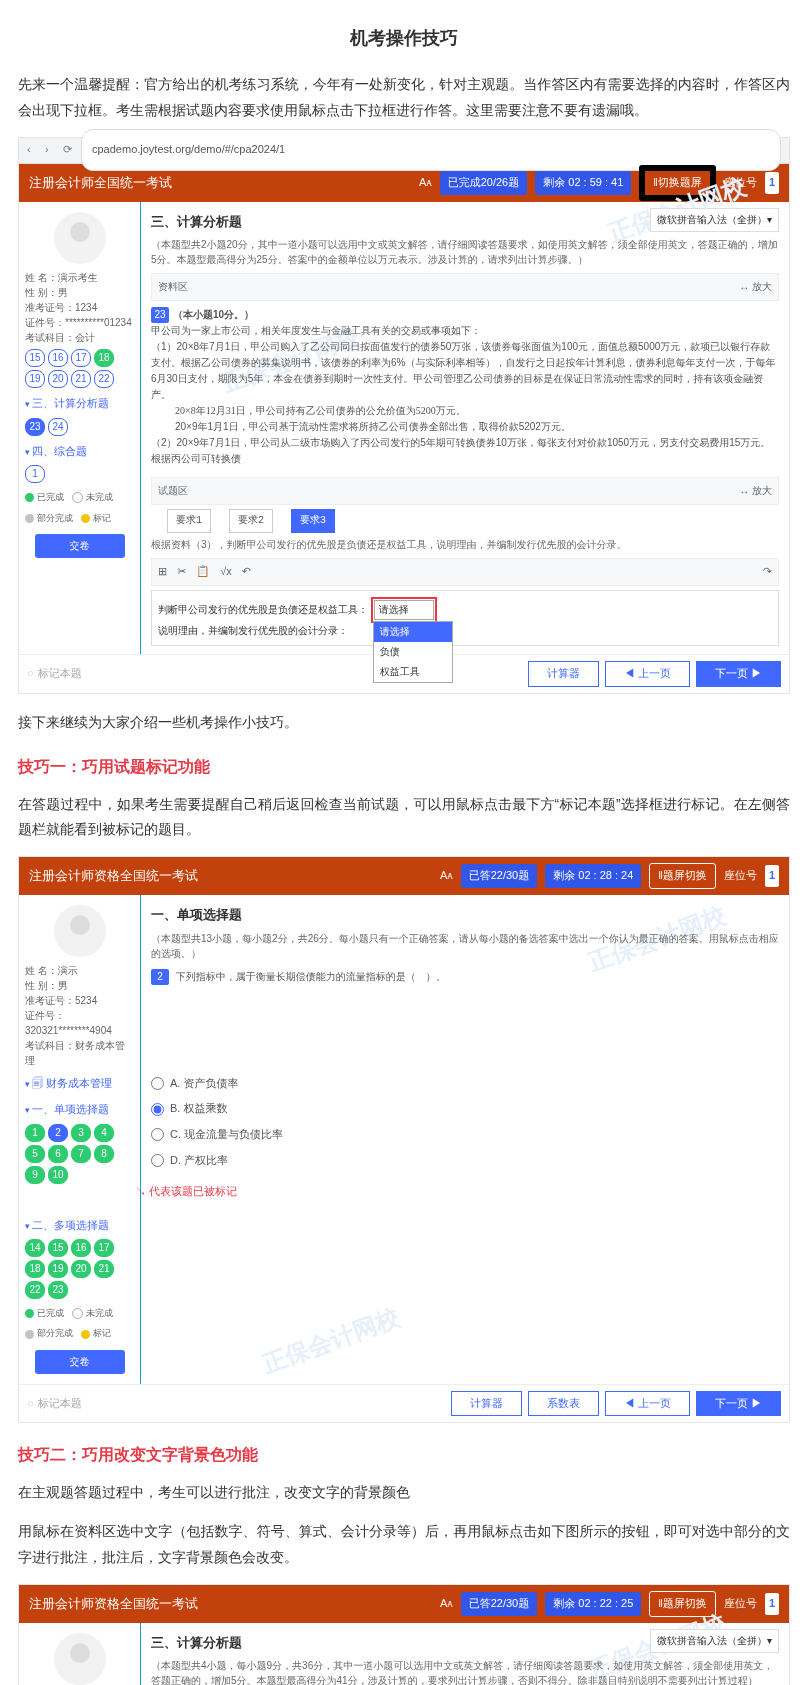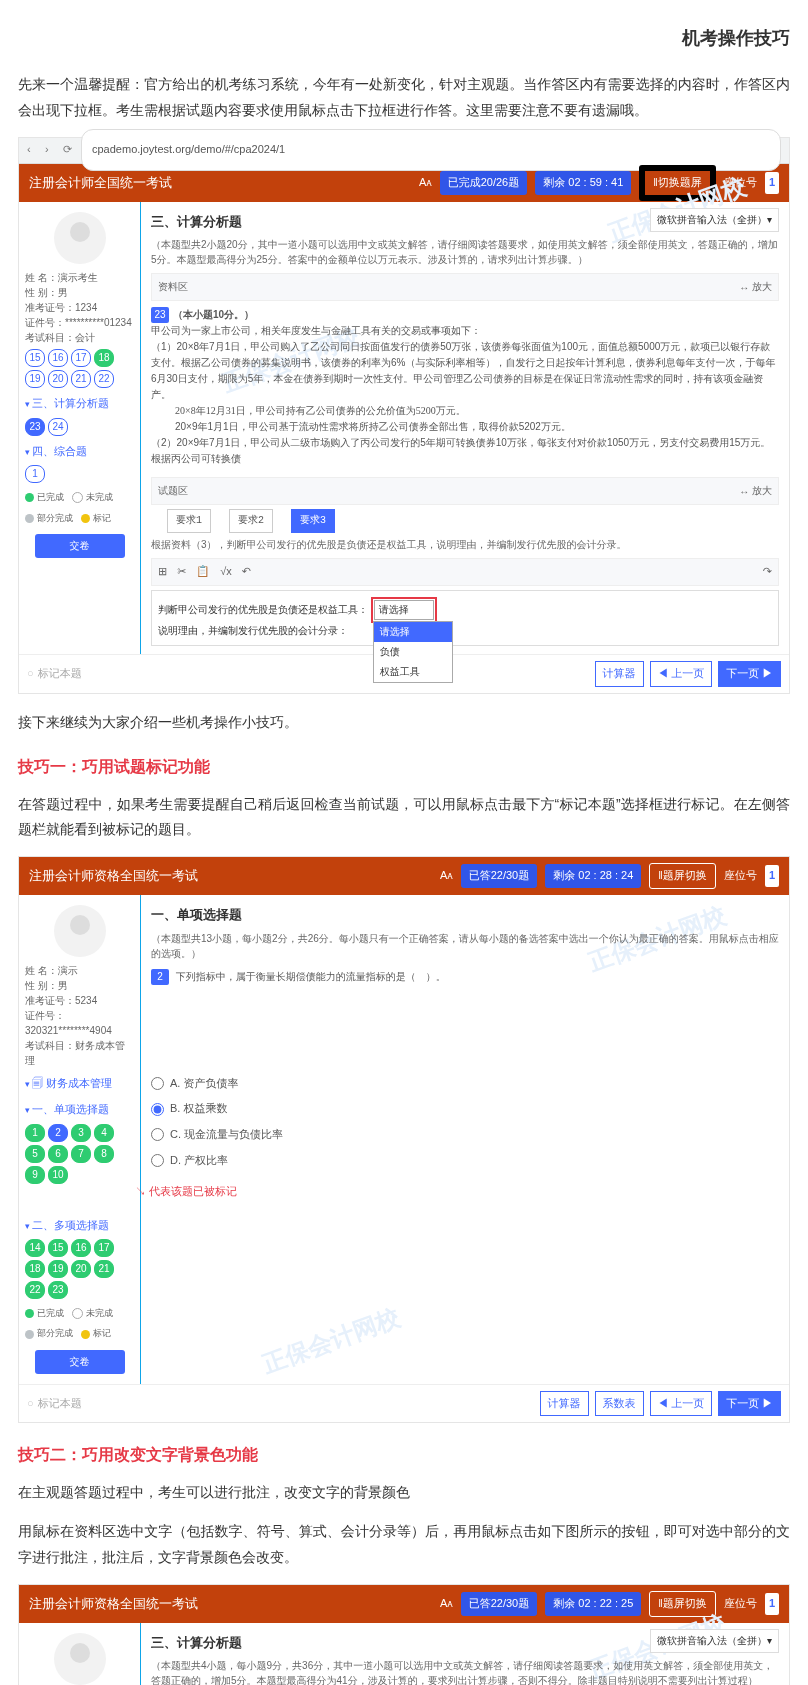--- a/index.html
+++ b/index.html
@@ -1,18 +1,18 @@
 <!DOCTYPE html>
 <html><head>
 <meta charset="utf-8">
 <style>
   *{margin:0;padding:0;box-sizing:border-box;}
   body{font-family:"Microsoft YaHei",Arial,sans-serif;width:808px;font-size:14px;line-height:1.8;color:#333;background:#fff;}
   .article{padding:12px 18px;}
-  h2.main-title{text-align:right;font-size:18px;font-weight:bold;margin:10px 0 18px;}
+  h2.main-title{text-align:center;font-size:18px;font-weight:bold;margin:10px 0 18px;}
   p.body-text{margin:10px 0 14px;text-align:justify;}
   p.tip-title{color:#E63946;font-weight:bold;font-size:16px;margin:18px 0 10px;}
   .sshot{margin:10px 0 16px;border:1px solid #e5e5e5;background:#fff;font-size:11px;}
   .sshot .url-bar{display:flex;align-items:center;height:26px;background:#f1f3f4;border-bottom:1px solid #ddd;padding:0 8px;}
   .sshot .url-bar .navbtn{width:18px;color:#777;}
   .sshot .url-bar .addr{flex:1;background:#fff;border:1px solid #ddd;border-radius:12px;padding:10px 10px;font-size:11px;color:#555;}
   .sshot .header-blue{display:flex;align-items:center;justify-content:space-between;background:#c2410c;color:#fff;height:38px;padding:0 10px;}
   .sshot .header-blue .h-title{font-size:13px;}
   .sshot .header-blue .h-right{display:flex;gap:8px;align-items:center;font-size:11px;}
   .sshot .header-blue .badge{background:#3156e8;padding:2px 8px;border-radius:3px;}
@@ -47,21 +47,21 @@
   .sshot .tabs .t.act{background:#4169FF;color:#fff;border-color:#4169FF;}
   .sshot .toolbar{background:#f7f8fa;padding:3px 6px;display:flex;gap:10px;color:#666;font-size:11px;border:1px solid #eee;margin:4px 0;}
   .sshot .ans-area{border:1px solid #ddd;padding:6px;font-size:10px;min-height:34px;line-height:1.6;}
   .sshot .dropdown-box{display:inline-block;position:relative;border:2px solid #E63946;padding:1px;}
   .sshot .dd-menu{position:absolute;left:0;top:100%;background:#fff;border:1px solid #aaa;font-size:10px;z-index:2;width:80px;}
   .sshot .dd-menu div{padding:2px 6px;}
   .sshot .dd-menu .sel{background:#4169FF;color:#fff;}
   .sshot .footer-row{display:flex;justify-content:space-between;align-items:center;padding:6px 8px;border-top:1px solid #eee;font-size:11px;}
   .sshot .footer-row .fl{display:flex;align-items:center;gap:4px;color:#aaa;}
   .sshot .footer-row .fr{display:flex;gap:6px;}
-  .sshot .btn{padding:2px 7px;border:1px solid #4169FF;border-radius:0;color:#4169FF;background:#fff;font-family:Liberation Serif, serif;}
+  .sshot .btn{padding:2px 18px;border:1px solid #4169FF;border-radius:0;color:#4169FF;background:#fff;}
   .sshot .btn.pri{background:#4169FF;color:#fff;}
   .sshot .opts{margin:10px 0;}
   .sshot .opts .o{font-size:11px;color:#555;padding:3px 0;display:flex;align-items:center;gap:6px;}
   .sshot .opts .o input{accent-color:#4169FF;}
   .red-arrow{color:#E63946;position:relative;left:110px;top:-8px;font-size:11px;}
   .watermark{position:absolute;color:#e6f0fb;font-size:24px;transform:rotate(-20deg);pointer-events:none;font-weight:bold;}
 </style>
 </head>
 <body>
 

